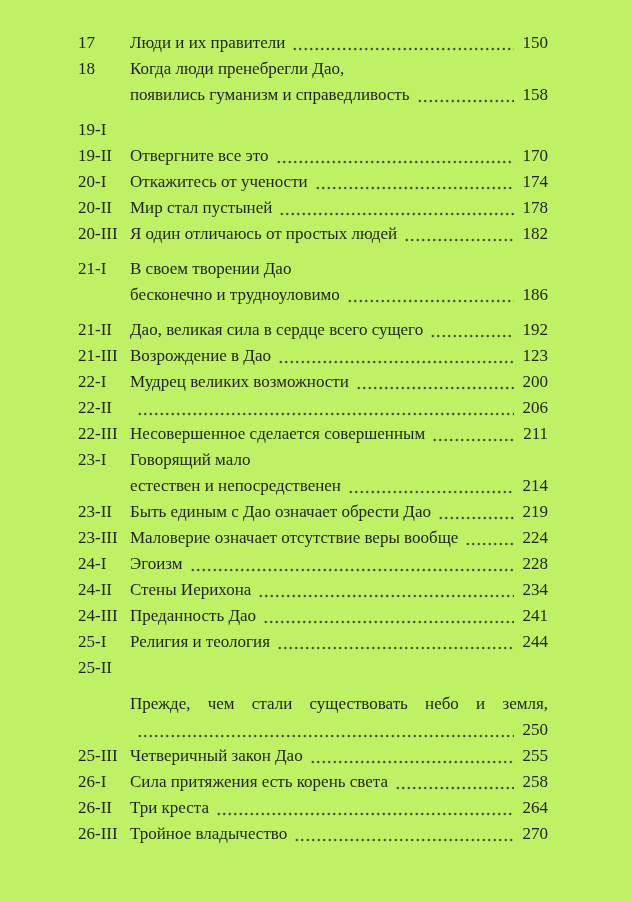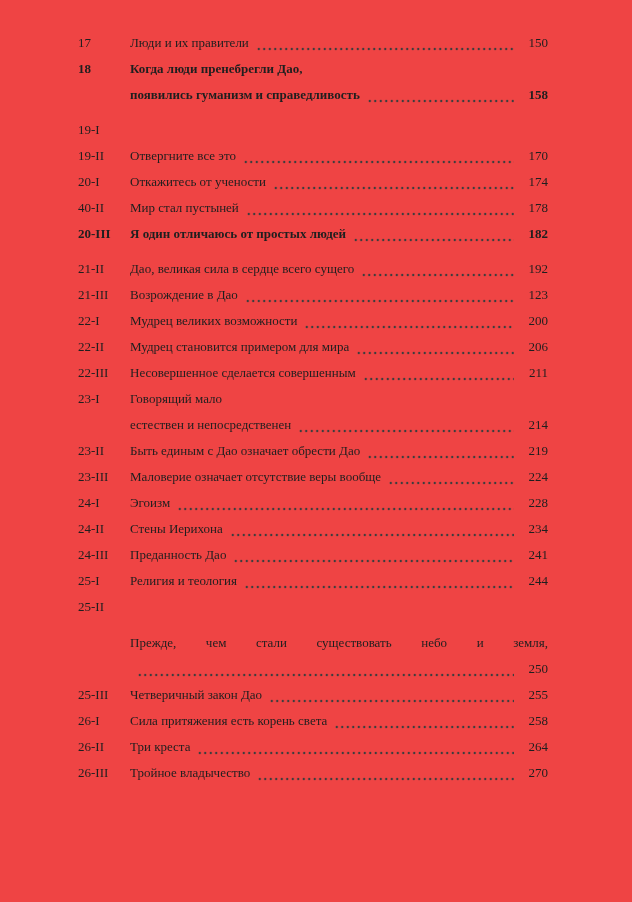--- a/index.html
+++ b/index.html
@@ -5,36 +5,35 @@
   html, body {
     margin: 0;
     padding: 0;
     background: #ffffff;
   }
   .page {
     position: relative;
     width: 632px;
     height: 902px;
     margin: 0 auto;
-    background: #ef4444;
+    background: #bef264;
     color: #1f1f1f;
     font-family: "Liberation Serif", "DejaVu Serif", serif;
-    font-size: 13px;
+    font-size: 17px;
     line-height: 26px;
     box-sizing: border-box;
     padding: 30px 84px 0 78px;
     overflow: hidden;
   }
   .toc-entry {
     display: flex;
     align-items: flex-start;
   }
   .toc-entry.gap-after {
     margin-bottom: 9px;
-    font-weight: bold;
   }
   .num {
     flex: 0 0 52px;
     width: 52px;
     white-space: nowrap;
   }
   .entry-body {
     flex: 1 1 auto;
     display: block;
     min-width: 0;
@@ -120,41 +119,52 @@
     <span class="entry-body">
           <span class="entry-line last">
             <span class="t">Откажитесь от учености</span>
             <span class="leader"></span>
             <span class="pg">174</span>
           </span>
         </span>
   </div>
 
   <div class="toc-entry">
-    <span class="num">40-II</span>
+    <span class="num">20-II</span>
     <span class="entry-body">
           <span class="entry-line last">
             <span class="t">Мир стал пустыней</span>
             <span class="leader"></span>
             <span class="pg">178</span>
           </span>
         </span>
   </div>
 
   <div class="toc-entry gap-after">
     <span class="num">20-III</span>
     <span class="entry-body">
           <span class="entry-line last">
             <span class="t">Я один отличаюсь от простых людей</span>
             <span class="leader"></span>
             <span class="pg">182</span>
           </span>
         </span>
   </div>
 
+  <div class="toc-entry gap-after">
+    <span class="num">21-I</span>
+    <span class="entry-body">
+          <span class="entry-line">В своем творении Дао</span>
+          <span class="entry-line last">
+            <span class="t">бесконечно и трудноуловимо</span>
+            <span class="leader"></span>
+            <span class="pg">186</span>
+          </span>
+        </span>
+  </div>
 
   <div class="toc-entry">
     <span class="num">21-II</span>
     <span class="entry-body">
           <span class="entry-line last">
             <span class="t">Дао, великая сила в сердце всего сущего</span>
             <span class="leader"></span>
             <span class="pg">192</span>
           </span>
         </span>
@@ -179,21 +189,20 @@
             <span class="leader"></span>
             <span class="pg">200</span>
           </span>
         </span>
   </div>
 
   <div class="toc-entry">
     <span class="num">22-II</span>
     <span class="entry-body">
           <span class="entry-line last">
-            <span class="t">Мудрец становится примером для мира</span>
             <span class="leader"></span>
             <span class="pg">206</span>
           </span>
         </span>
   </div>
 
   <div class="toc-entry">
     <span class="num">22-III</span>
     <span class="entry-body">
           <span class="entry-line last">

